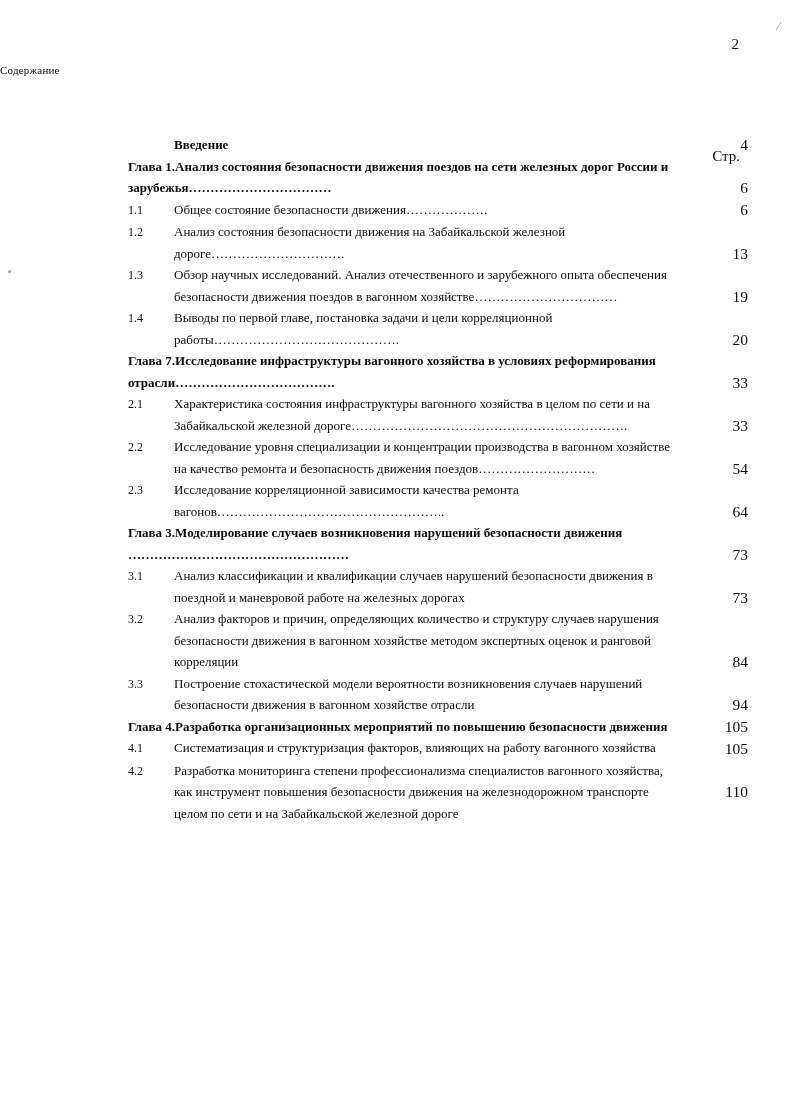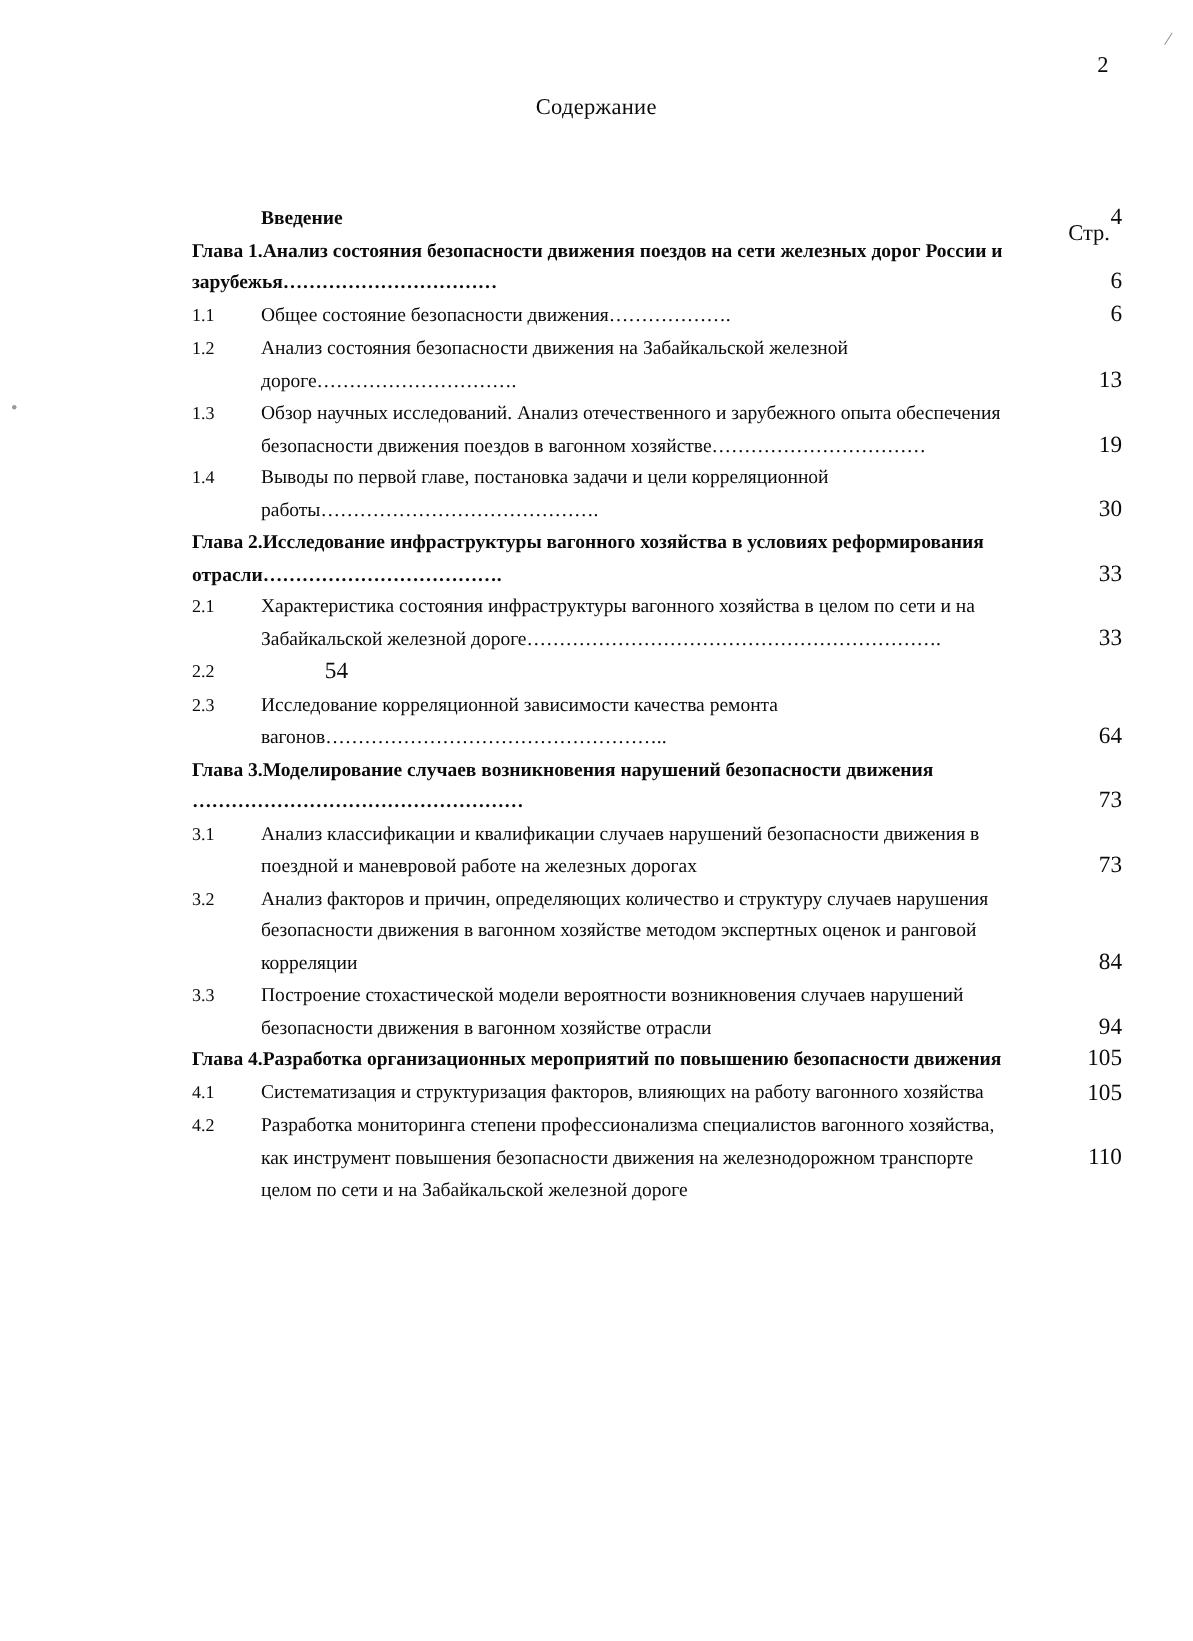--- a/index.html
+++ b/index.html
@@ -40,22 +40,22 @@
     width: 3px;
     height: 3px;
     background: #9a9a9a;
     border-radius: 50%;
   }
   .doc-title {
     position: absolute;
     top: 64px;
     left: 0;
     width: 100%;
-    text-align: center;
-    font-size: 15px;
+    text-align: left;
+    font-size: 11px;
     letter-spacing: .2px;
   }
   .stp {
     position: absolute;
     top: 112px;
     right: 55px;
     font-size: 15px;
     margin-top: 36px;
   }
   .toc {
@@ -142,34 +142,35 @@
         <div class="pg bottomline">13</div>
       </div>
       <div class="row item">
         <div class="num">1.3</div>
         <div class="txt">Обзор научных исследований. Анализ отечественного и зарубежного опыта обеспечения безопасности движения поездов в вагонном хозяйстве……………………………</div>
         <div class="pg bottomline">19</div>
       </div>
       <div class="row item">
         <div class="num">1.4</div>
         <div class="txt">Выводы по первой главе, постановка задачи и цели корреляционной работы…………………………………….</div>
-        <div class="pg bottomline">30</div>
-      </div>
-      <div class="row chapter">
-        <div class="num"></div>
-        <div class="txt">Глава 2.Исследование инфраструктуры вагонного хозяйства в условиях реформирования отрасли……………………………….</div>
+        <div class="pg bottomline">20</div>
+      </div>
+      <div class="row chapter">
+        <div class="num"></div>
+        <div class="txt">Глава 7.Исследование инфраструктуры вагонного хозяйства в условиях реформирования отрасли……………………………….</div>
         <div class="pg bottomline">33</div>
       </div>
       <div class="row item">
         <div class="num">2.1</div>
         <div class="txt">Характеристика состояния  инфраструктуры вагонного хозяйства в целом по сети и на Забайкальской железной дороге……………………………………………………….</div>
         <div class="pg bottomline">33</div>
       </div>
       <div class="row item">
         <div class="num">2.2</div>
+        <div class="txt">Исследование уровня  специализации и концентрации производства в вагонном хозяйстве на качество ремонта и безопасность движения поездов………………………</div>
         <div class="pg bottomline">54</div>
       </div>
       <div class="row item">
         <div class="num">2.3</div>
         <div class="txt">Исследование корреляционной зависимости качества ремонта вагонов……………………………………………..</div>
         <div class="pg bottomline">64</div>
       </div>
       <div class="row chapter">
         <div class="num"></div>
         <div class="txt">Глава 3.Моделирование случаев возникновения  нарушений безопасности движения ……………………………………………</div>

